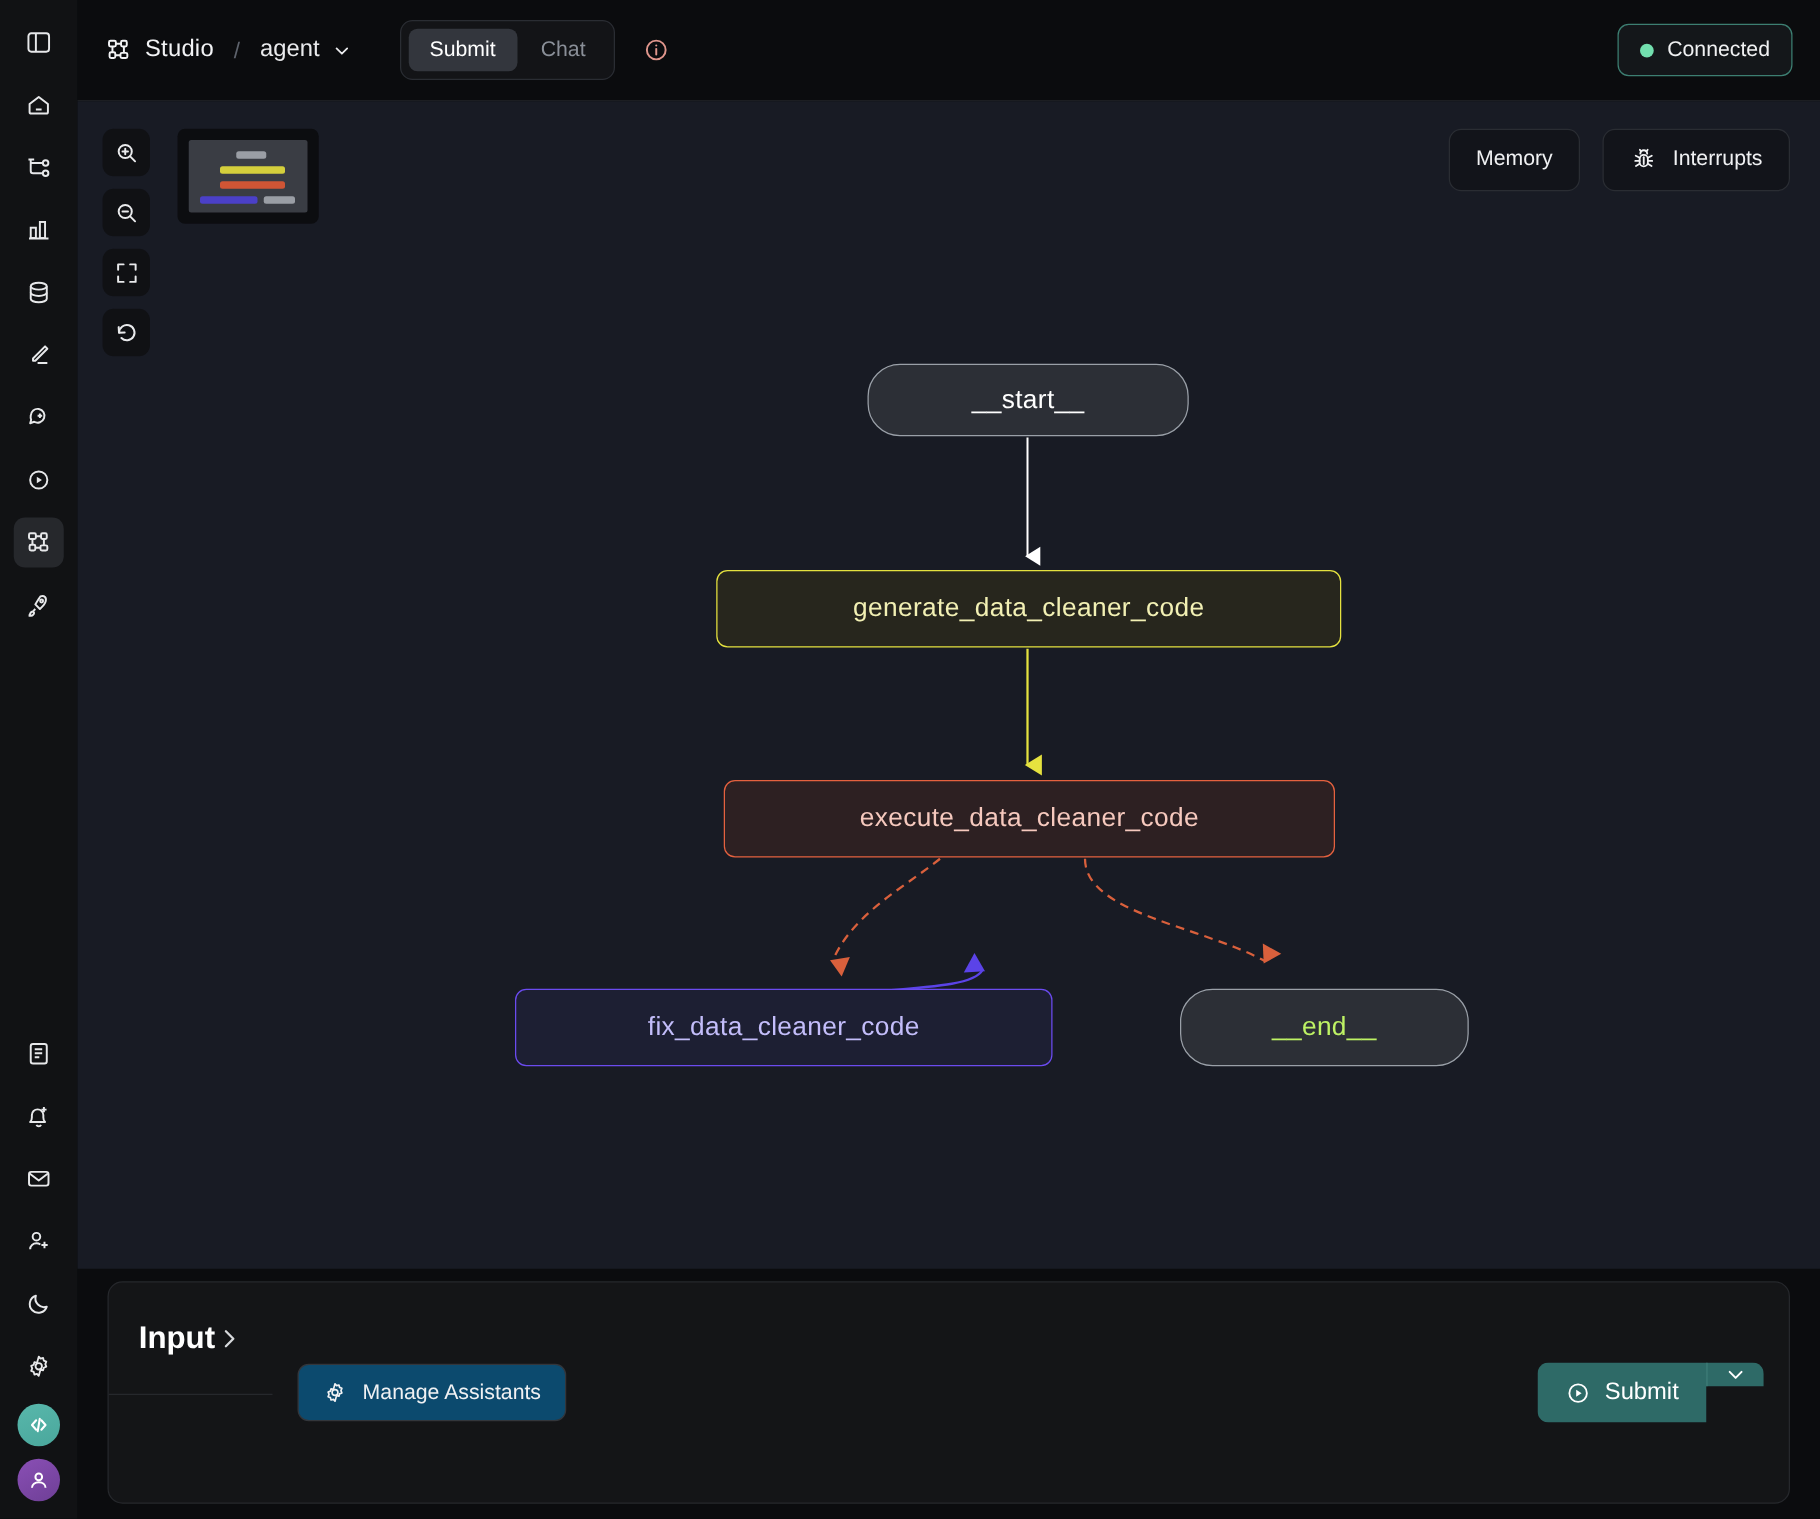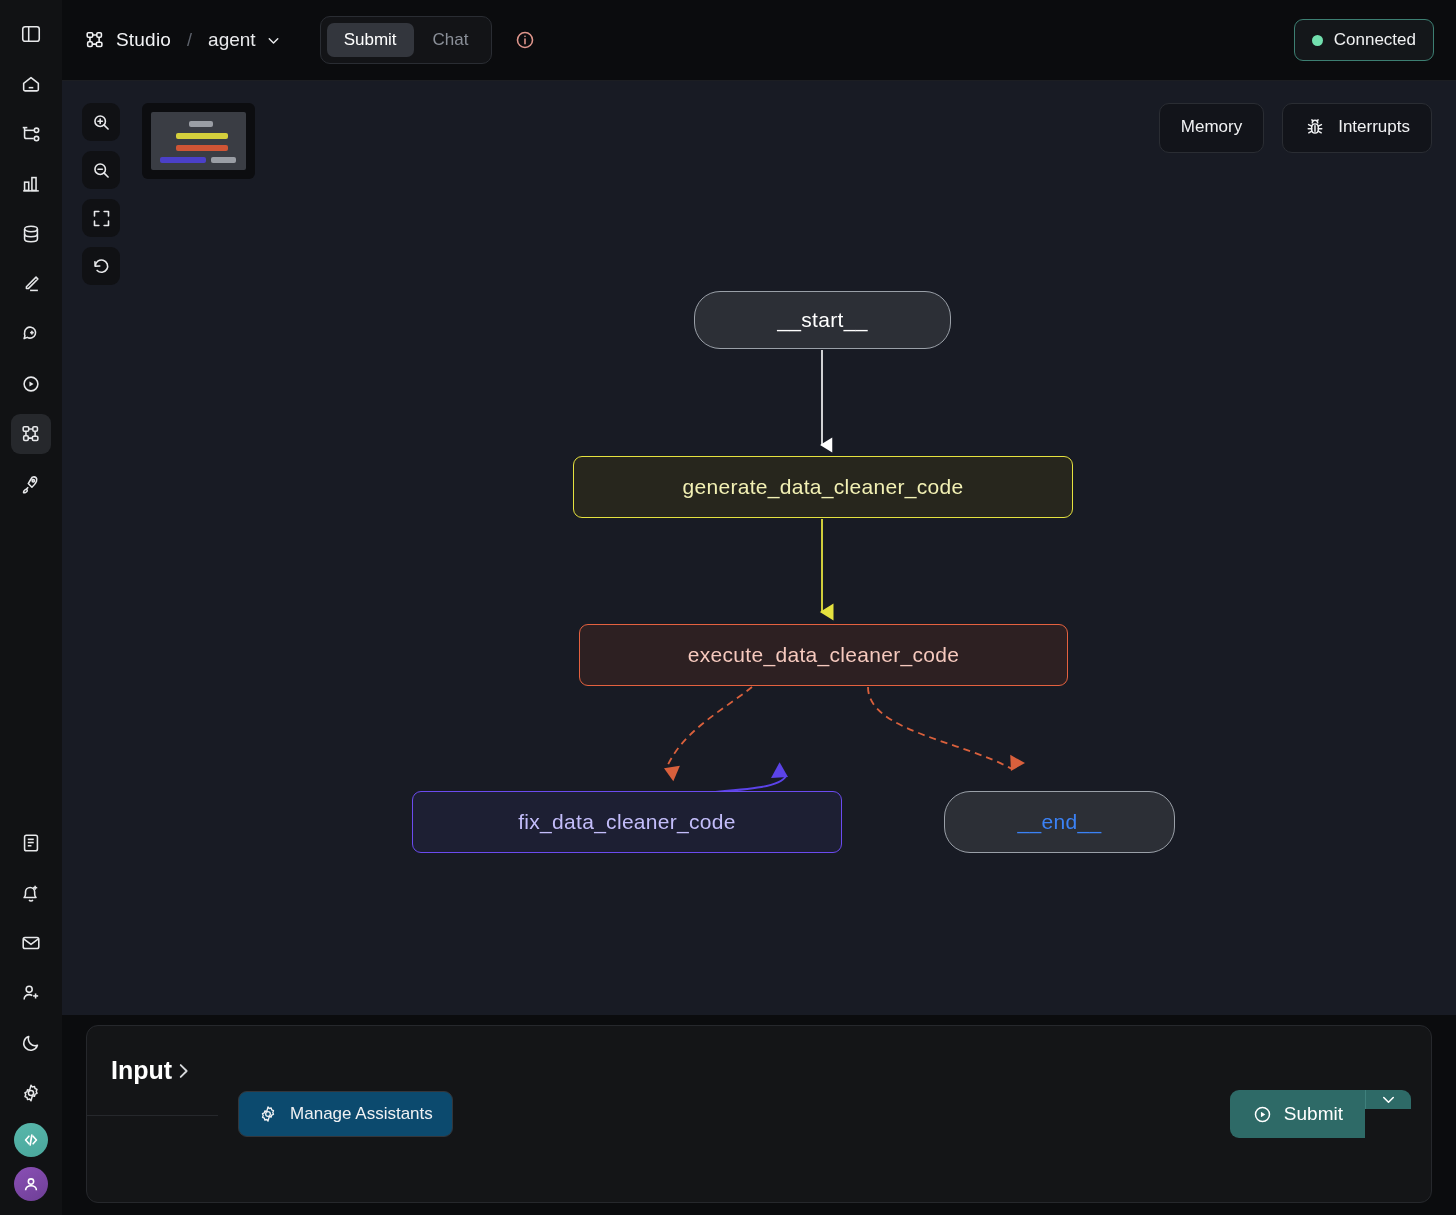--- a/index.html
+++ b/index.html
@@ -107,21 +107,21 @@
   
   .graph { position: absolute; inset: 0; }
   .edges { position: absolute; inset: 0; width: 1394px; height: 934px; }
   .node {
     position: absolute; display: flex; align-items: center; justify-content: center;
     font-size: 21px; letter-spacing: .3px; cursor: pointer;
     border-radius: 9px; border: 1.6px solid transparent; white-space: nowrap;
   }
   .node.pill { border-radius: 26px; }
   .n-start { background: #2c2f36; border-color: #9aa0a8; color: #ffffff; }
-  .n-end   { background: #2c2f36; border-color: #9aa0a8; color: #3b82f6; }
+  .n-end   { background: #2c2f36; border-color: #9aa0a8; color: #bef264; }
   .n-yellow{ background: #27261d; border-color: #e5e23f; color: #f2f0b4; }
   .n-red   { background: #2d2022; border-color: #e4613f; color: #f6c9be; }
   .n-blue  { background: #1d1f33; border-color: #6b4bf0; color: #c3bdfa; }
 
   
   .panel {
     position: absolute; left: 24px; right: 24px; bottom: 12px;
     height: 178px; background: #141517;
     border: 1px solid #26282c; border-radius: 12px;
     display: flex; flex-direction: row;

